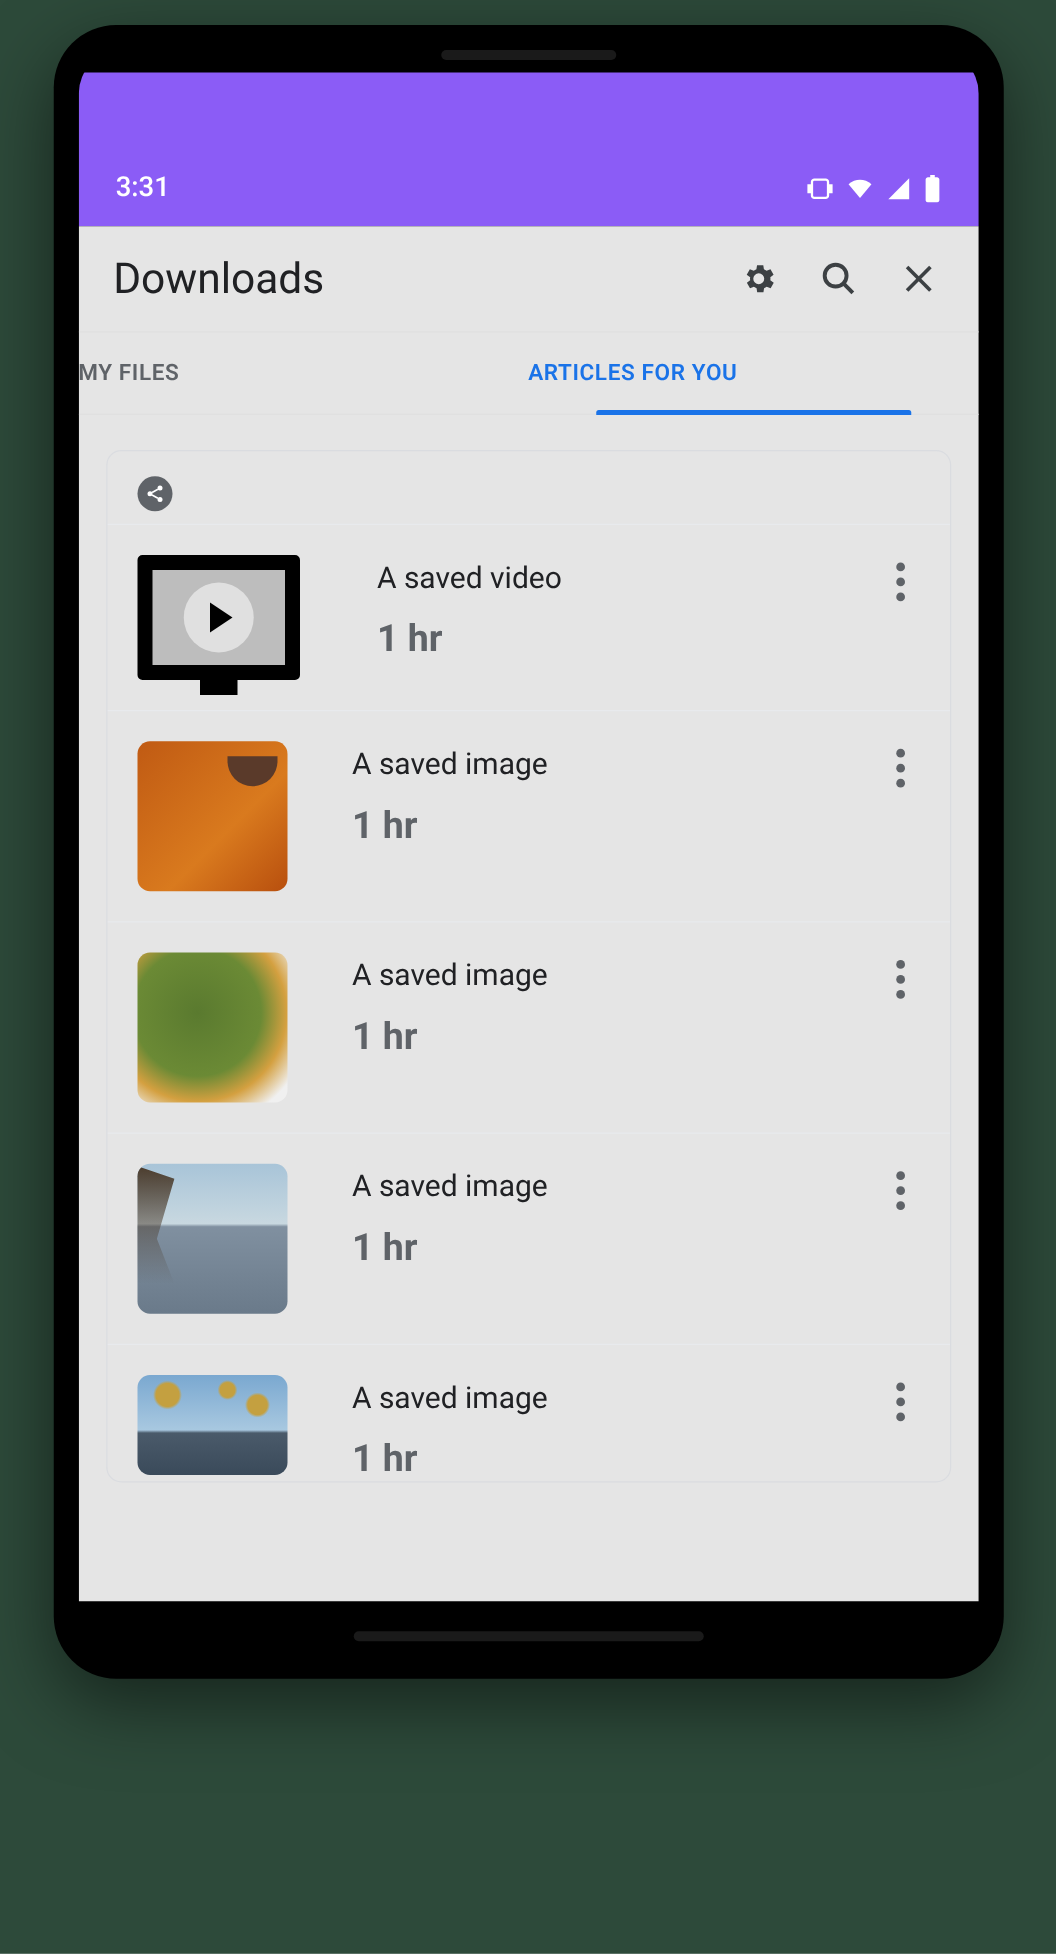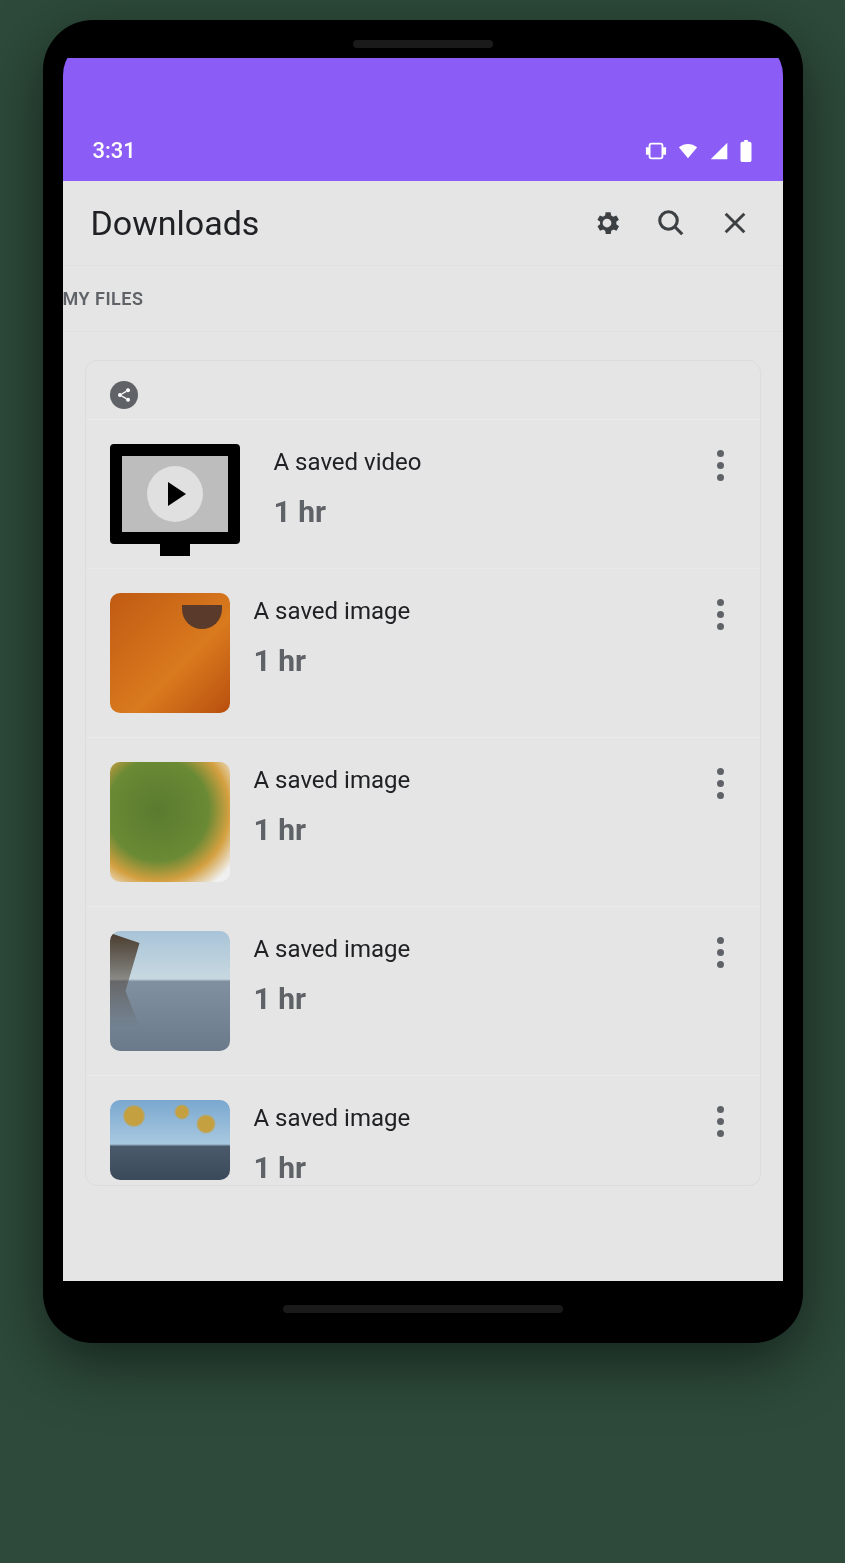--- a/index.html
+++ b/index.html
@@ -133,20 +133,21 @@
   }
   .source-label {
     font-size: 22px;
     color: #5f6368;
   }
   .item {
     display: flex;
     align-items: flex-start;
     padding: 24px;
     border-top: 1px solid #e8eaed;
+    gap: 28px;
   }
   .item:first-of-type { border-top: none; padding-top: 18px; }
   .thumb {
     width: 120px;
     height: 120px;
     border-radius: 10px;
     flex-shrink: 0;
     background: #ccc;
     overflow: hidden;
     position: relative;
@@ -296,20 +297,21 @@
         <div class="header-icon">
           <svg width="28" height="28" viewBox="0 0 24 24" fill="none" stroke="#3c4043" stroke-width="2.5">
               <line x1="4" y1="4" x2="20" y2="20"></line>
               <line x1="20" y1="4" x2="4" y2="20"></line>
             </svg>
         </div>
       </div>
 
       <div class="tabs">
         <div class="tab inactive">MY FILES</div>
+        <div class="tab active">ARTICLES FOR YOU</div>
       </div>
 
       <div class="content">
         <div class="card">
 
           <div class="card-header">
             <div class="share-badge">
               <svg width="16" height="16" viewBox="0 0 24 24" fill="#fff">
                   <circle cx="18" cy="5" r="3"></circle>
                   <circle cx="6" cy="12" r="3"></circle>

